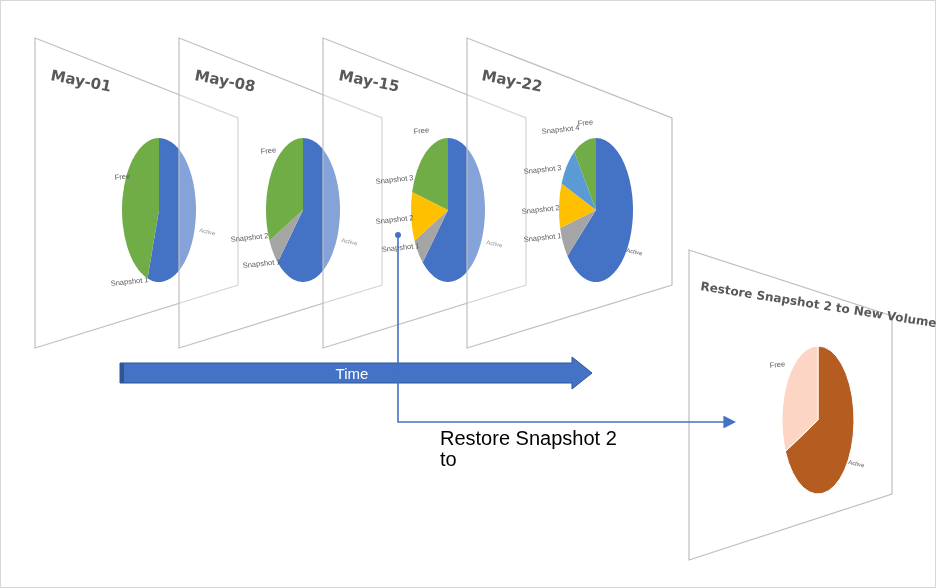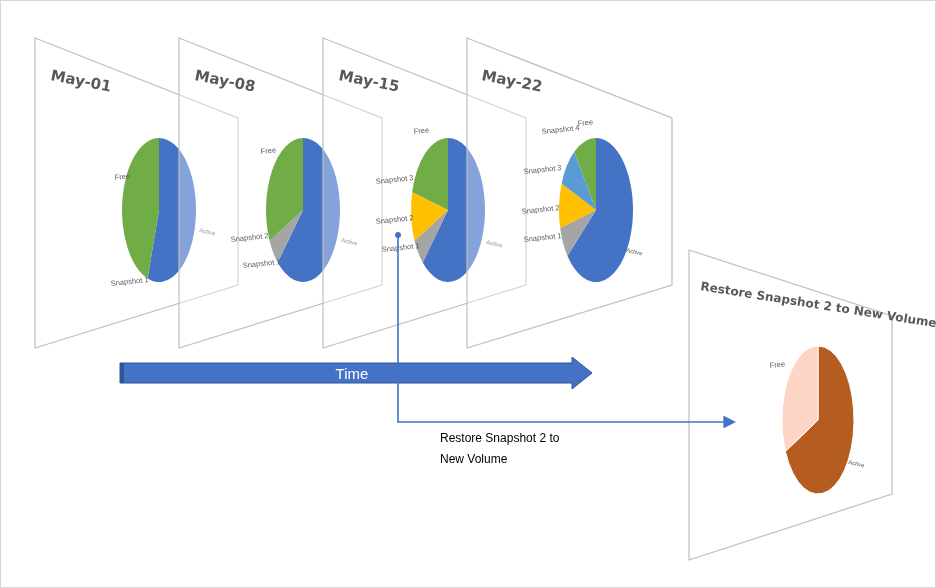--- a/index.html
+++ b/index.html
@@ -1,21 +1,21 @@
 <!DOCTYPE html>
 <html><head>
 <meta charset="utf-8">
 <style>
   html,body{margin:0;padding:0;background:#fff;}
   body{width:936px;height:588px;position:relative;overflow:hidden;font-family:"Liberation Sans",sans-serif;}
   .frame{position:absolute;left:0;top:0;width:934px;height:586px;border:1px solid #d8d8d8;}
   svg{position:absolute;left:0;top:0;}
   .lbl{font-family:"Liberation Sans",sans-serif;fill:#595959;}
   .title{font-family:"DejaVu Sans",sans-serif;font-weight:bold;fill:#595959;}
-  .caption{position:absolute;left:440px;top:428px;font-size:12px;color:#000;line-height:21px;width:180px;}
+  .caption{position:absolute;left:440px;top:428px;font-size:20px;color:#000;line-height:21px;width:180px;}
 </style>
 </head>
 <body>
 
 <div class="frame"></div>
 
 <svg id="stage" width="936" height="588" viewBox="0 0 936 588">
   <defs>
     <marker id="ah" markerWidth="8" markerHeight="8" refX="6" refY="4" orient="auto">
       <path d="M0,0 L8,4 L0,8 Z" fill="#4472c4"></path>
@@ -87,14 +87,13 @@
   </g>
 
   <g>
     <circle cx="398" cy="235" r="3" fill="#4472c4"></circle>
     <polyline points="398,235 398,422 733,422" fill="none" stroke="#4472c4" stroke-width="1.6" marker-end="url(#ah)"></polyline>
   </g>
 </svg>
 
 <div class="caption">
   <div>Restore Snapshot 2 to</div>
-  <div>New Volume</div>
 </div>
 
 </body></html>

